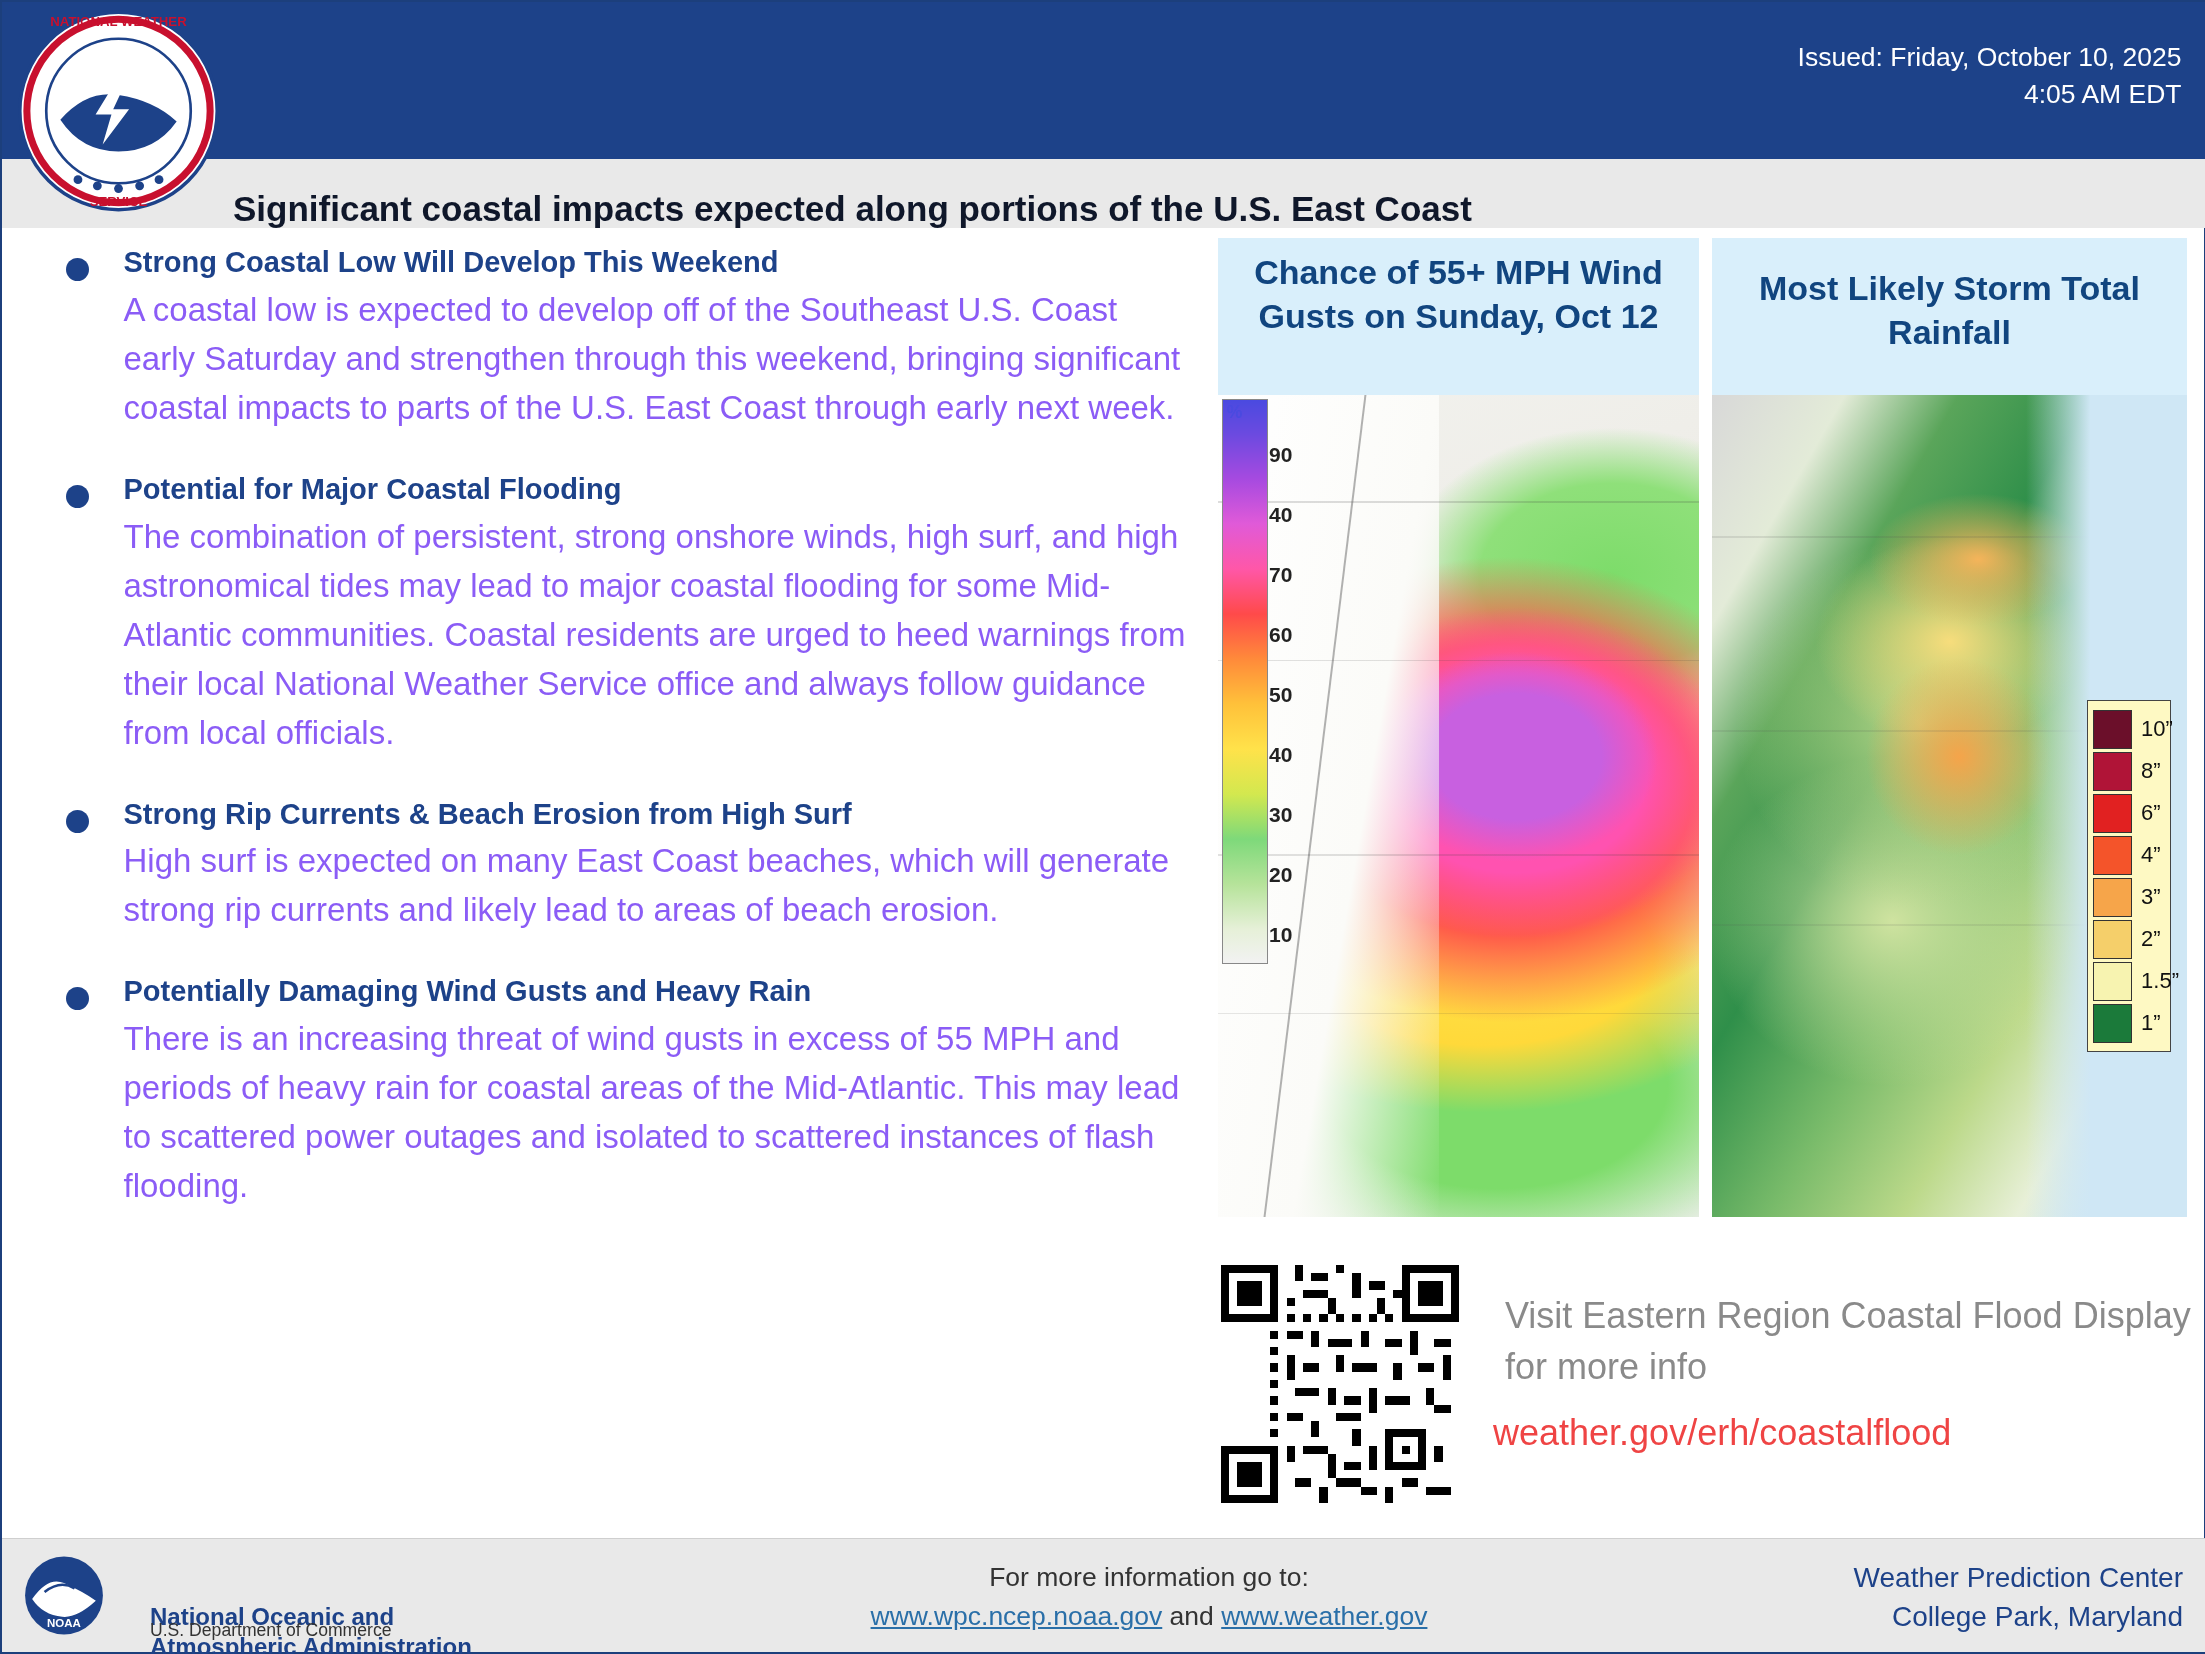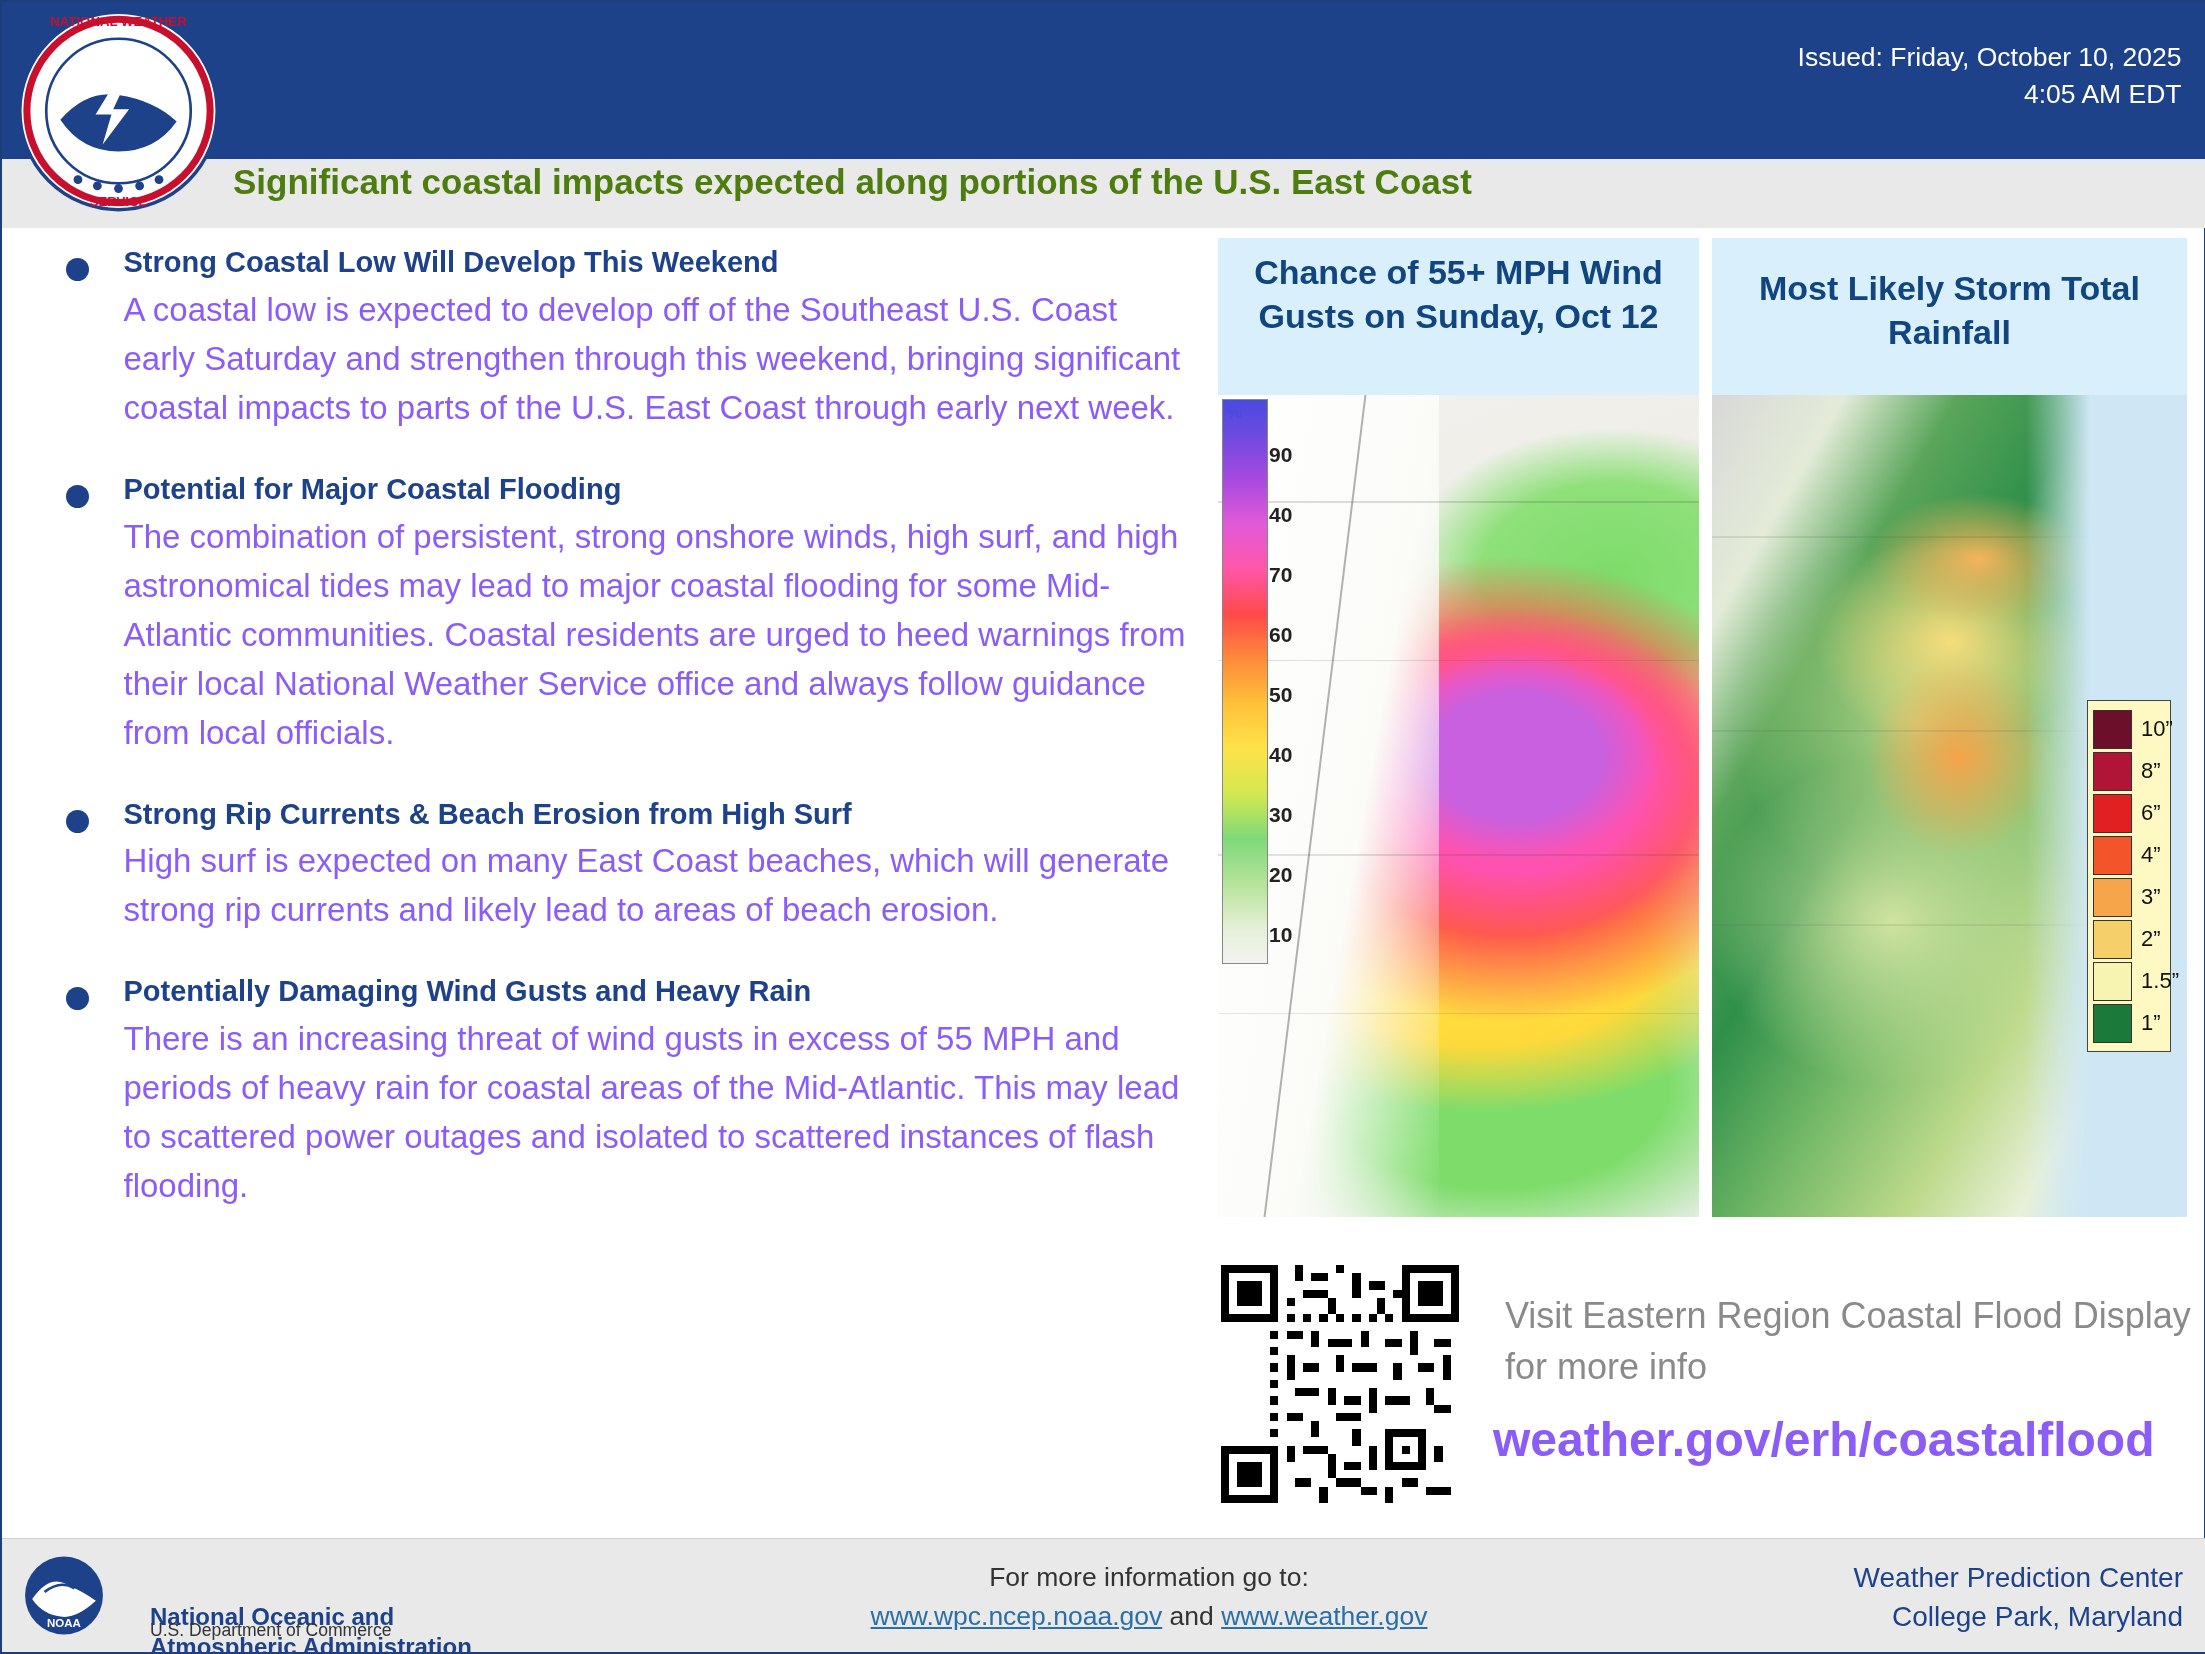--- a/index.html
+++ b/index.html
@@ -53,24 +53,24 @@
     position: absolute;
     left: 0;
     top: 157px;
     width: 2206px;
     height: 69px;
     background: #e9e9e9;
   }
   .subheader-text {
     position: absolute;
     left: 231px;
-    top: 3px;
+    top: 30px;
     font-size: 35px;
     font-weight: bold;
-    color: #4d7c0f;
+    color: #0f172a;
     white-space: nowrap;
   }
 
   
   .nws-seal {
     position: absolute;
     left: 14px;
     top: 5.3px;
     width: 205px;
     height: 215px;
@@ -280,23 +280,23 @@
     width: 697px;
     font-size: 36px;
     line-height: 51px;
     color: #8a8a8a;
     margin-left: 12px;
   }
   .visit-url {
     position: absolute;
     left: 1491px;
     top: 1410px;
-    font-size: 48px;
-    color: #8b5cf6;
-    font-weight: bold;
+    font-size: 36px;
+    color: #ef4444;
+    font-weight: normal;
     white-space: nowrap;
   }
 
   
   .footer {
     position: absolute;
     left: 0;
     bottom: 0;
     width: 2206px;
     height: 113px;

